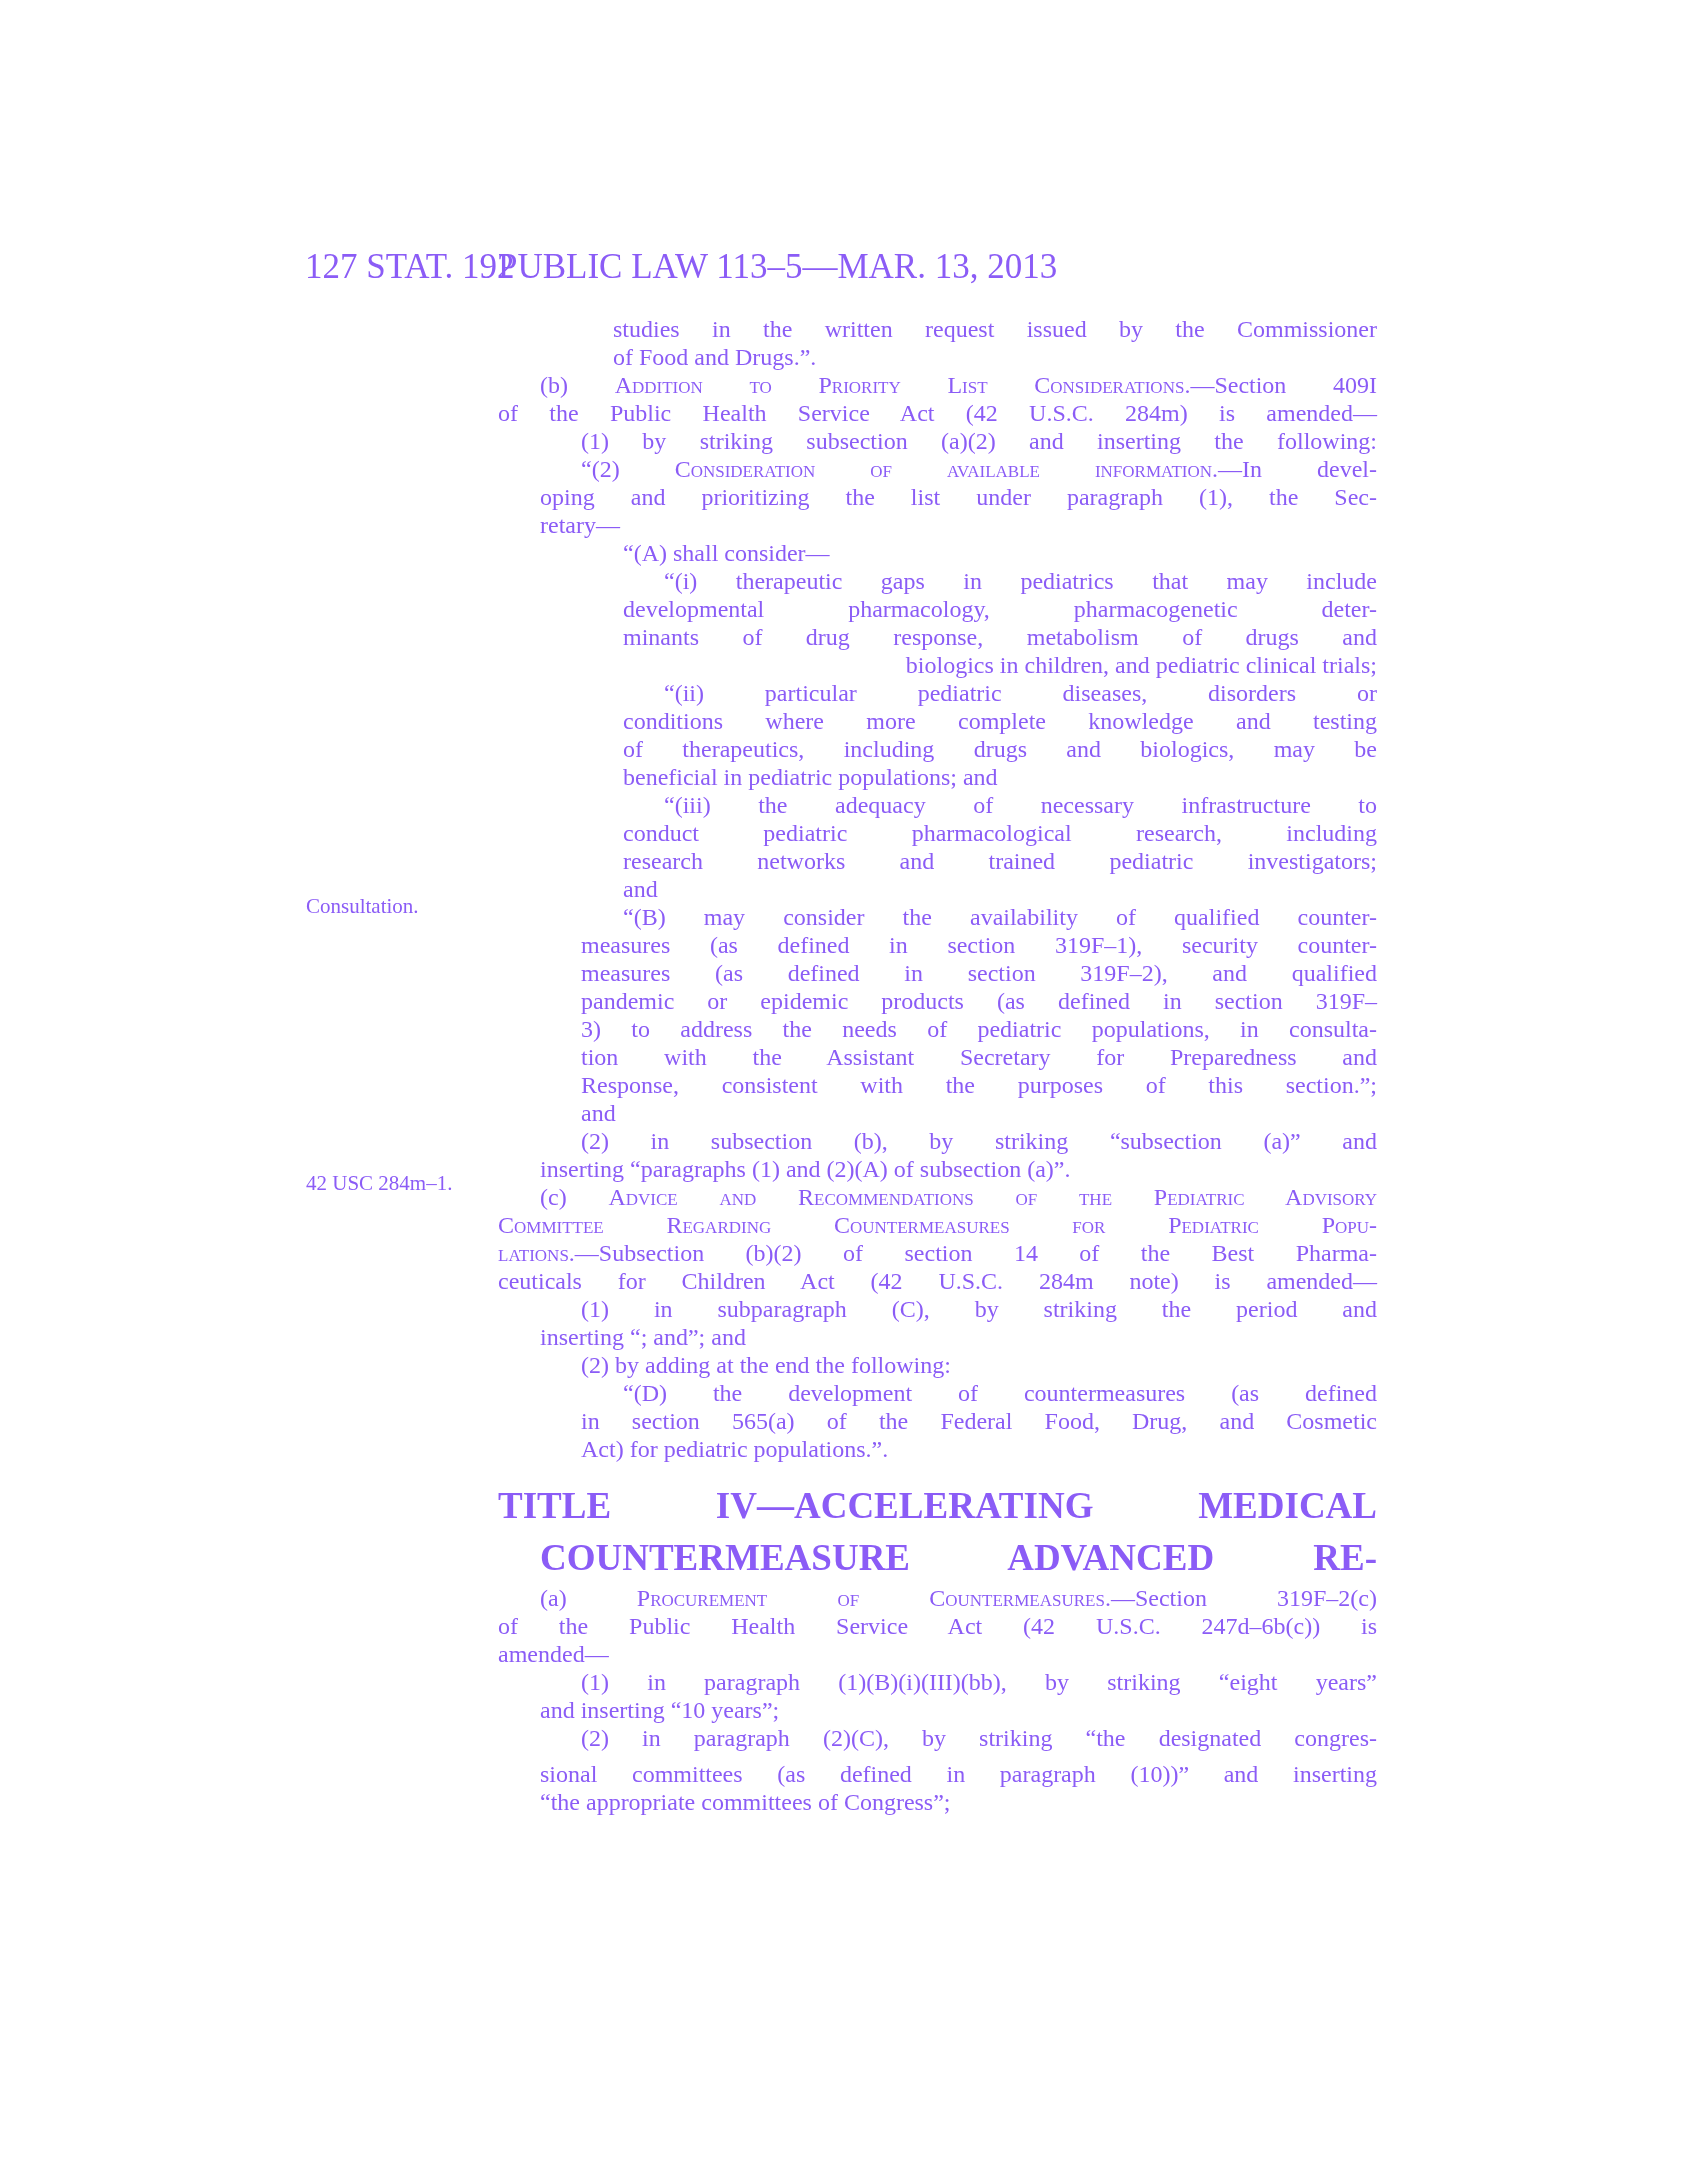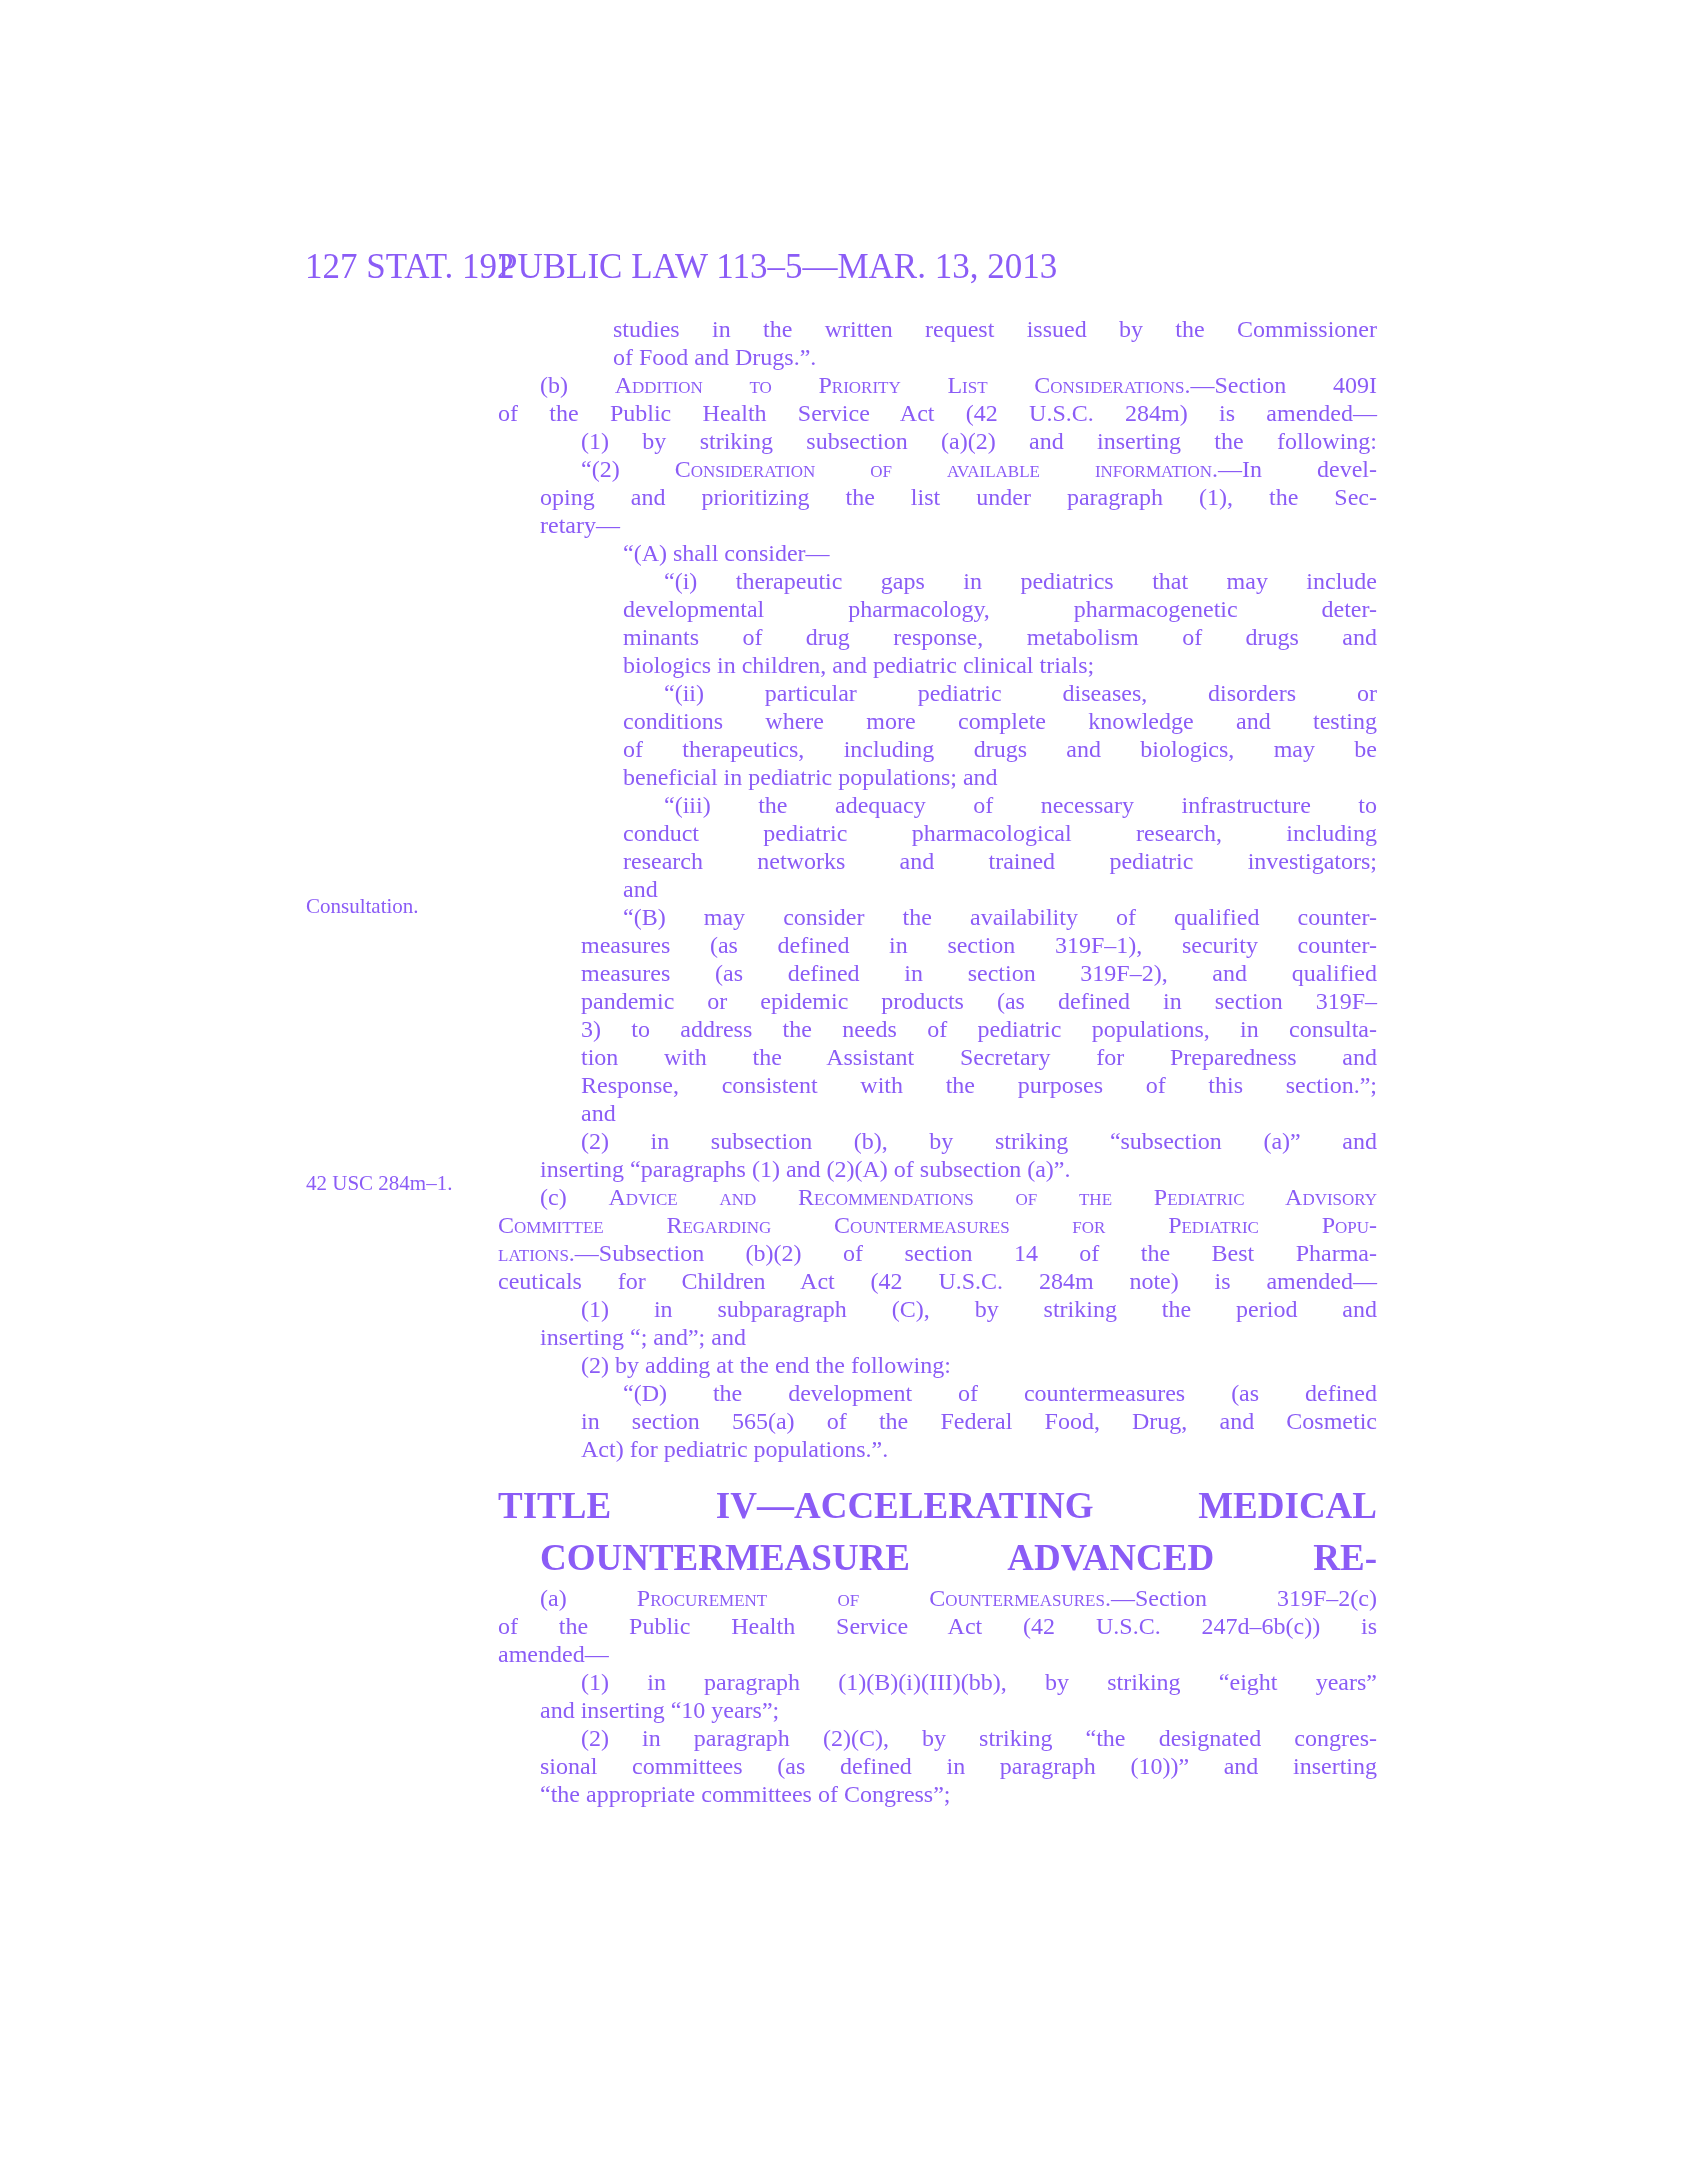--- a/index.html
+++ b/index.html
@@ -63,21 +63,21 @@
         <div class="ln just" style="padding-left: 42px;">(b) <span class="sc">Addition to Priority List Considerations</span>.—Section 409I</div>
         <div class="ln just" style="padding-left: 0px;">of the Public Health Service Act (42 U.S.C. 284m) is amended—</div>
         <div class="ln just" style="padding-left: 83px;">(1) by striking subsection (a)(2) and inserting the following:</div>
         <div class="ln just" style="padding-left: 83px;">“(2) <span class="sc">Consideration of available information</span>.—In devel-</div>
         <div class="ln just" style="padding-left: 42px;">oping and prioritizing the list under paragraph (1), the Sec-</div>
         <div class="ln" style="padding-left: 42px;">retary—</div>
         <div class="ln" style="padding-left: 125px;">“(A) shall consider—</div>
         <div class="ln just" style="padding-left: 166px;">“(i) therapeutic gaps in pediatrics that may include</div>
         <div class="ln just" style="padding-left: 125px;">developmental pharmacology, pharmacogenetic deter-</div>
         <div class="ln just" style="padding-left: 125px;">minants of drug response, metabolism of drugs and</div>
-        <div class="ln" style="padding-left: 125px;">biologics in children, and pediatric clinical trials;</div>
+        <div class="ln" style="padding-left: 125px; text-align: right;">biologics in children, and pediatric clinical trials;</div>
         <div class="ln just" style="padding-left: 166px;">“(ii) particular pediatric diseases, disorders or</div>
         <div class="ln just" style="padding-left: 125px;">conditions where more complete knowledge and testing</div>
         <div class="ln just" style="padding-left: 125px;">of therapeutics, including drugs and biologics, may be</div>
         <div class="ln" style="padding-left: 125px;">beneficial in pediatric populations; and</div>
         <div class="ln just" style="padding-left: 166px;">“(iii) the adequacy of necessary infrastructure to</div>
         <div class="ln just" style="padding-left: 125px;">conduct pediatric pharmacological research, including</div>
         <div class="ln just" style="padding-left: 125px;">research networks and trained pediatric investigators;</div>
         <div class="ln" style="padding-left: 125px;">and</div>
         <div class="ln just" style="padding-left: 125px;">“(B) may consider the availability of qualified counter-</div>
         <div class="ln just" style="padding-left: 83px;">measures (as defined in section 319F–1), security counter-</div>
@@ -104,19 +104,19 @@
         <div class="ln just tl" style="padding-left: 0px;">TITLE IV—ACCELERATING MEDICAL</div>
         <div class="ln just tl" style="padding-left: 42px;">COUNTERMEASURE ADVANCED RE-</div>
       </div>
     <div>
         <div class="ln just" style="padding-left: 42px;">(a) <span class="sc">Procurement of Countermeasures</span>.—Section 319F–2(c)</div>
         <div class="ln just" style="padding-left: 0px;">of the Public Health Service Act (42 U.S.C. 247d–6b(c)) is</div>
         <div class="ln" style="padding-left: 0px;">amended—</div>
         <div class="ln just" style="padding-left: 83px;">(1) in paragraph (1)(B)(i)(III)(bb), by striking “eight years”</div>
         <div class="ln" style="padding-left: 42px;">and inserting “10 years”;</div>
         <div class="ln just" style="padding-left: 83px;">(2) in paragraph (2)(C), by striking “the designated congres-</div>
-        <div class="ln just" style="padding-left: 42px;">sional committees (as defined in paragraph (10))” and inserting</div>
+        <div class="ln just" style="padding-left: 42px; margin-top: 8px;">sional committees (as defined in paragraph (10))” and inserting</div>
         <div class="ln" style="padding-left: 42px;">“the appropriate committees of Congress”;</div>
       </div>
   </div>
 
 </div>
 
 
 </body></html>

